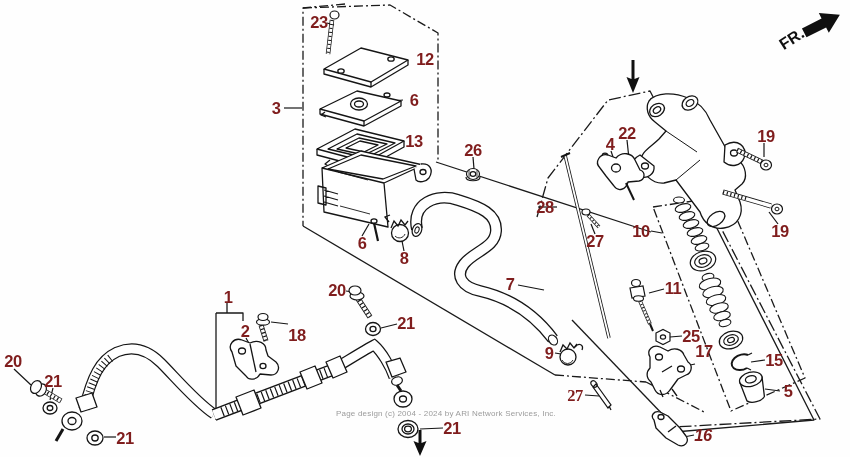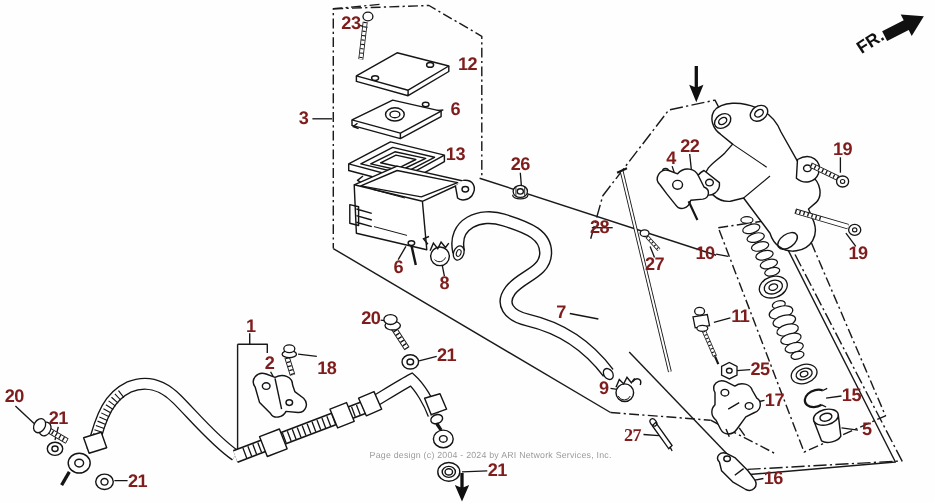--- a/index.html
+++ b/index.html
@@ -364,25 +364,25 @@
       <div class="callout" style="left: 673px; top: 288px;">11</div>
       <div class="callout" style="left: 337px; top: 290px;">20</div>
       <div class="callout" style="left: 228px; top: 297px;">1</div>
       <div class="callout" style="left: 297px; top: 325px; margin-top: 10px;">18</div>
       <div class="callout" style="left: 406px; top: 323px;">21</div>
       <div class="callout" style="left: 245px; top: 331px;">2</div>
       <div class="callout" style="left: 691px; top: 336px;">25</div>
       <div class="callout" style="left: 549px; top: 353px;">9</div>
       <div class="callout" style="left: 774px; top: 360px;">15</div>
       <div class="callout" style="left: 13px; top: 361px;">20</div>
-      <div class="callout" style="left: 704px; top: 364px;">17</div>
+      <div class="callout" style="left: 704px; top: 351px;">17</div>
       <div class="callout" style="left: 53px; top: 381px;">21</div>
       <div class="callout" style="left: 575px; top: 396px; font-family: Liberation Serif, serif;">27</div>
       <div class="callout" style="left: 788px; top: 391px;">5</div>
       <div class="callout" style="left: 452px; top: 428px;">21</div>
-      <div class="callout" style="left: 703px; top: 435px;">16</div>
+      <div class="callout" style="left: 703px; top: 435px; font-style: italic;">16</div>
       <div class="callout" style="left: 125px; top: 438px;">21</div>
     </div>
 
   <div class="fr-label">FR.</div>
 
   <div class="watermark">Page design (c) 2004 - 2024 by ARI Network Services, Inc.</div>
 </div>
 
 </body></html>

